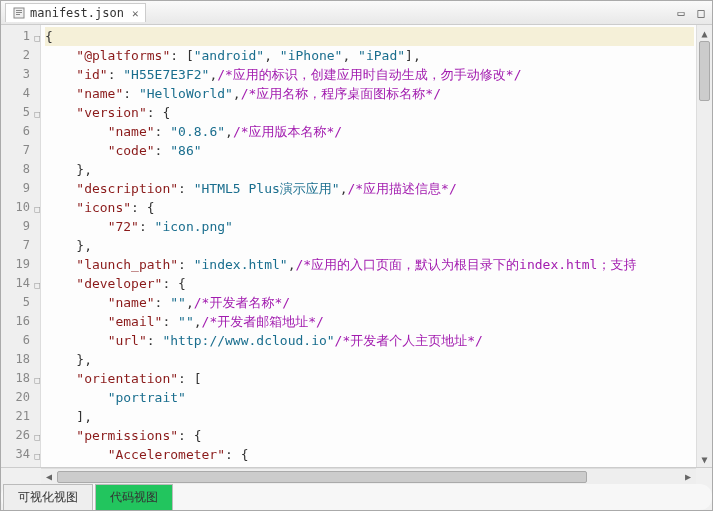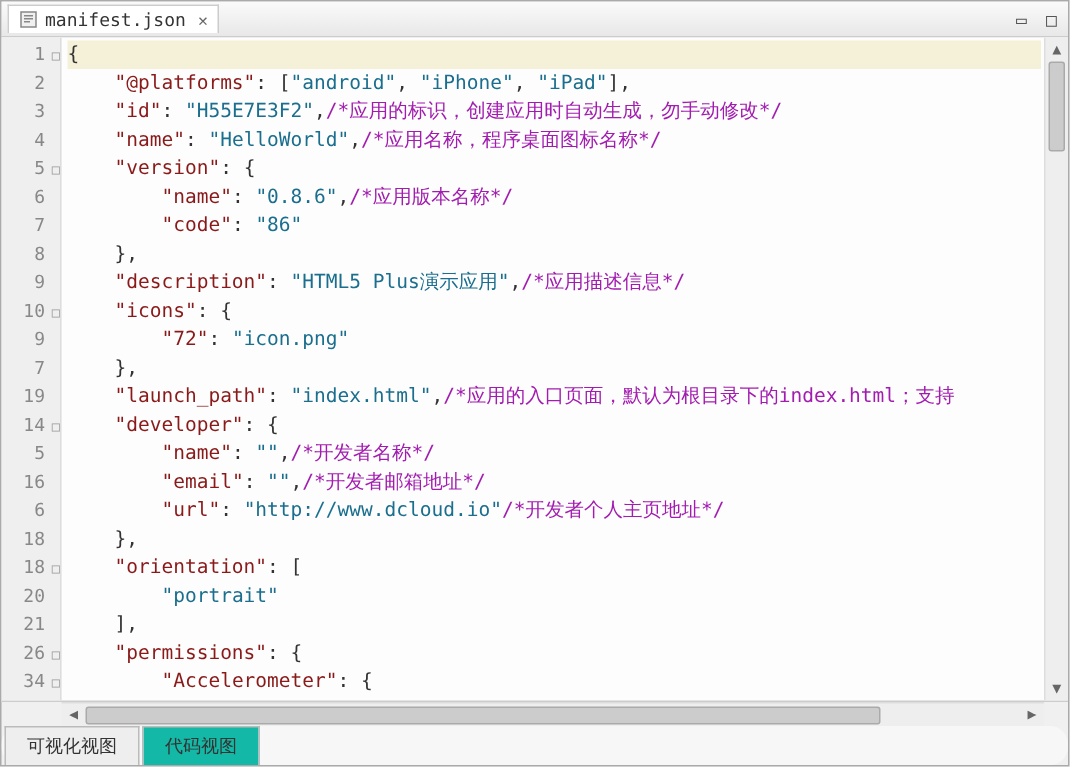--- a/index.html
+++ b/index.html
@@ -162,21 +162,21 @@
   padding: 4px 14px;
   font-size: 12px;
   color: #333;
   border: 1px solid #bbb;
   border-bottom: none;
   background: #eee;
   margin-right: 2px;
   cursor: pointer;
 }
 .btab.active {
-  background: #14b8a6;
+  background: #22c55e;
 }
 </style>
 </head>
 <body>
 
 <div class="titlebar">
   <div class="tab-title">
     <span class="file-icon">
       <svg width="12" height="12" viewBox="0 0 12 12">
           <rect x="1" y="1" width="10" height="10" fill="#f0f0f0" stroke="#888" stroke-width="1"></rect>

